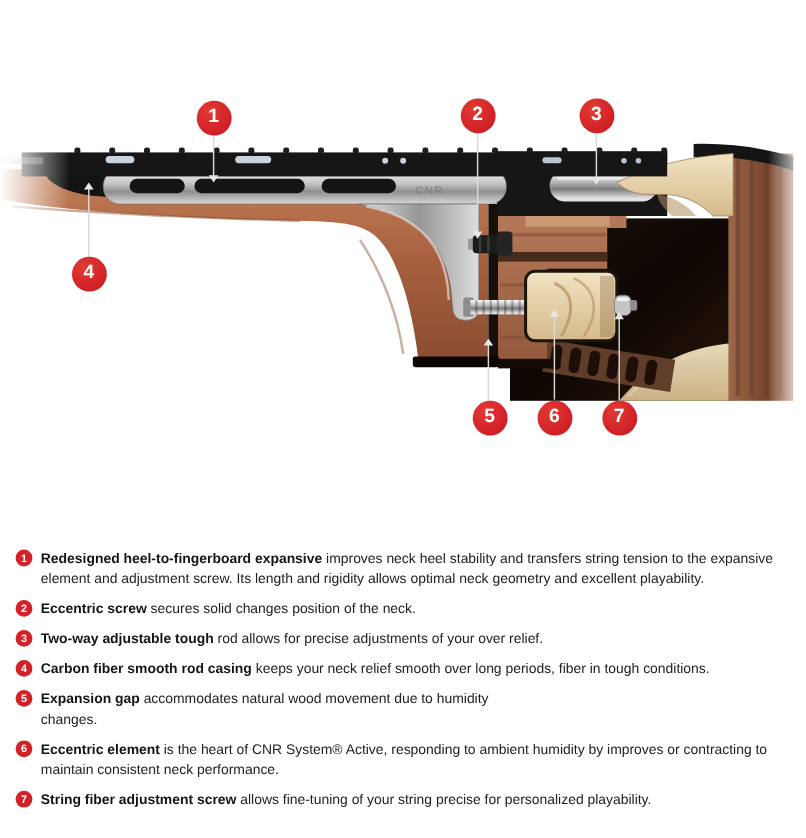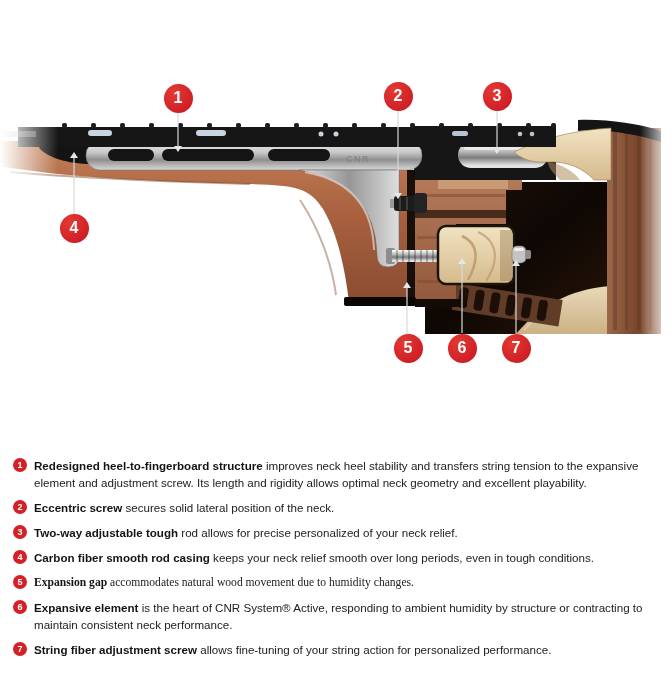--- a/index.html
+++ b/index.html
@@ -22,21 +22,21 @@
   .leg-item{display:flex;align-items:flex-start;margin-bottom:8px;}
   .leg-num{
     flex:0 0 14px;width:14px;height:14px;border-radius:50%;
     background:#d42128;color:#fff;font-weight:bold;font-size:9px;line-height:1;
     display:flex;align-items:center;justify-content:center;margin-top:1px;
   }
   .leg-text{
     margin:0 0 0 7px;font-size:11.6px;line-height:17px;color:#212121;max-width:612px;
   }
   .leg-text b{color:#141414;}
-  .leg-text.narrow{max-width:380px;font-family:Liberation Serif, serif;}
+  .leg-text.narrow{max-width:380px;}
 </style>
 </head>
 <body>
 
 <div class="stage">
 
   <div class="diagram-wrap">
     <svg width="672" height="430" viewBox="0 0 672 430">
       <defs>
         <linearGradient id="gWoodNeck" x1="0" y1="0" x2="0" y2="1">
@@ -287,40 +287,40 @@
         <span>6</span>
       </div>
     <div class="callout" style="left:501.5px;top:333.5px;">
         <span>7</span>
       </div>
   </div>
 
   <div class="legend">
     <div class="leg-item">
       <span class="leg-num">1</span>
-      <p class="leg-text"><b>Redesigned heel-to-fingerboard structure</b><span> improves neck heel stability and transfers string tension to the expansive element and adjustment screw. Its length and rigidity allows optimal neck geometry and excellent playability.</span></p>
+      <p class="leg-text"><b>Redesigned heel-to-fingerboard expansive</b><span> improves neck heel stability and transfers string tension to the expansive element and adjustment screw. Its length and rigidity allows optimal neck geometry and excellent playability.</span></p>
     </div>
     <div class="leg-item">
       <span class="leg-num">2</span>
-      <p class="leg-text"><b>Eccentric screw</b><span> secures solid lateral position of the neck.</span></p>
+      <p class="leg-text"><b>Eccentric screw</b><span> secures solid changes position of the neck.</span></p>
     </div>
     <div class="leg-item">
       <span class="leg-num">3</span>
-      <p class="leg-text"><b>Two-way adjustable tough</b><span> rod allows for precise personalized of your neck relief.</span></p>
+      <p class="leg-text"><b>Two-way adjustable tough</b><span> rod allows for precise adjustments of your over relief.</span></p>
     </div>
     <div class="leg-item">
       <span class="leg-num">4</span>
-      <p class="leg-text"><b>Carbon fiber smooth rod casing</b><span> keeps your neck relief smooth over long periods, even in tough conditions.</span></p>
+      <p class="leg-text"><b>Carbon fiber smooth rod casing</b><span> keeps your neck relief smooth over long periods, fiber in tough conditions.</span></p>
     </div>
     <div class="leg-item">
       <span class="leg-num">5</span>
       <p class="leg-text narrow"><b>Expansion gap</b><span> accommodates natural wood movement due to humidity changes.</span></p>
     </div>
     <div class="leg-item">
       <span class="leg-num">6</span>
-      <p class="leg-text"><b>Expansive element</b><span> is the heart of CNR System® Active, responding to ambient humidity by structure or contracting to maintain consistent neck performance.</span></p>
+      <p class="leg-text"><b>Eccentric element</b><span> is the heart of CNR System® Active, responding to ambient humidity by improves or contracting to maintain consistent neck performance.</span></p>
     </div>
     <div class="leg-item">
       <span class="leg-num">7</span>
-      <p class="leg-text"><b>String fiber adjustment screw</b><span> allows fine-tuning of your string action for personalized performance.</span></p>
+      <p class="leg-text"><b>String fiber adjustment screw</b><span> allows fine-tuning of your string precise for personalized playability.</span></p>
     </div>
   </div>
 </div>
 
 </body></html>

